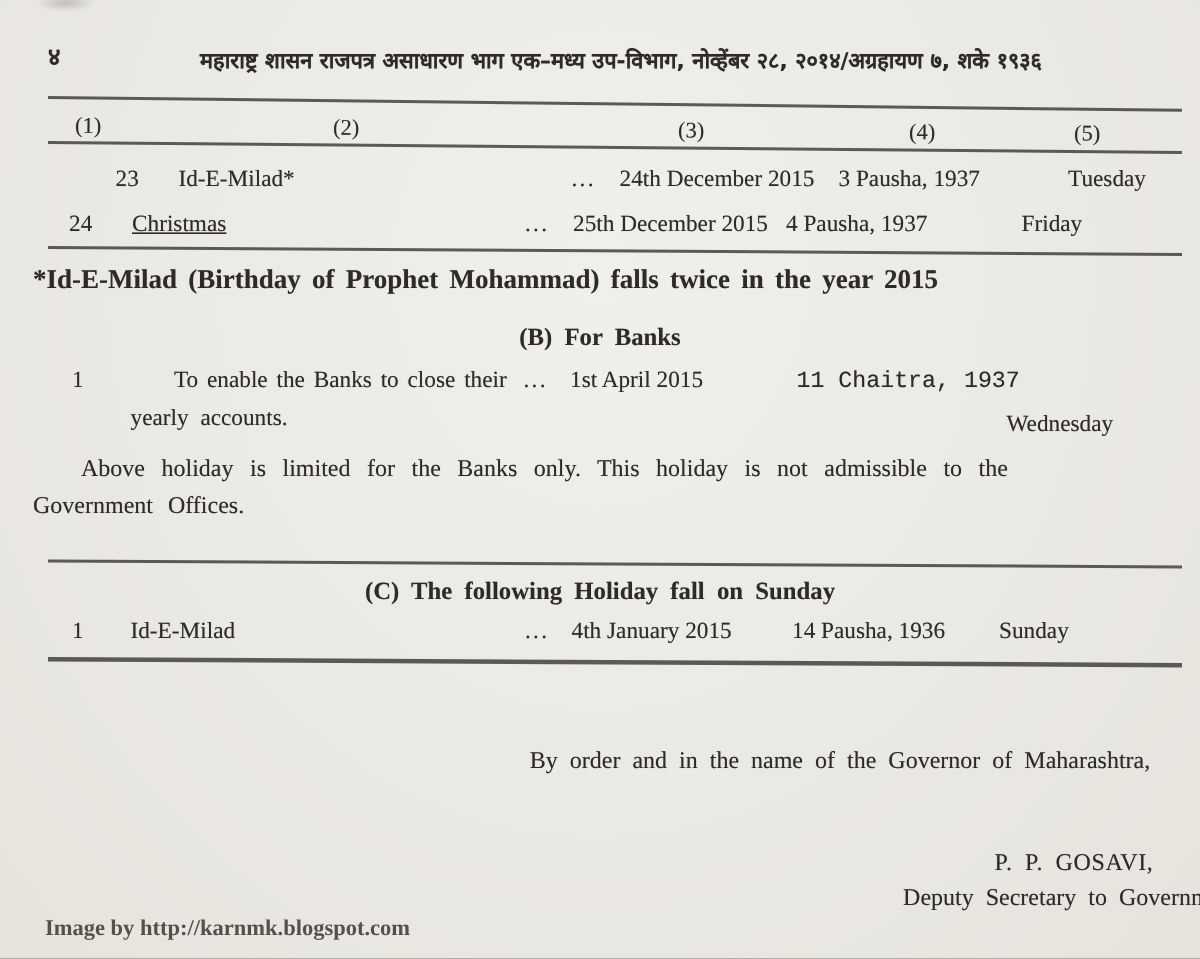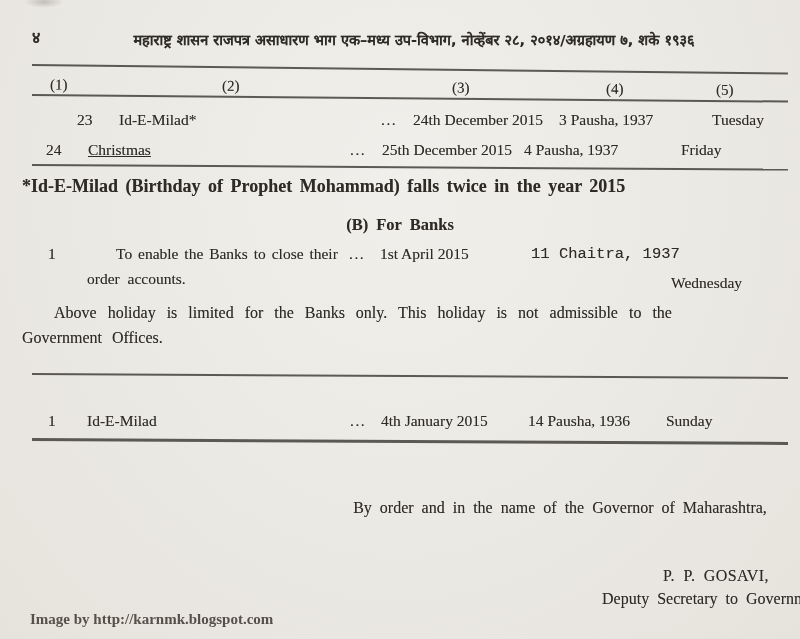--- a/index.html
+++ b/index.html
@@ -82,27 +82,28 @@
   <div class="t b ctr heading" style="top:215px;padding-right:18px;">(B) For Banks</div>
 
   <div style="position:absolute;left:0;top:245px;width:800px;height:22px;">
     <span class="t row-txt" style="left:48px;">1</span>
     <span class="t row-txt" style="left:104px;word-spacing:2px;margin-left:12px;">To enable the Banks to close their</span>
     <span class="t row-txt dots" style="left:349px;">...</span>
     <span class="t row-txt" style="left:380px;">1st April 2015</span>
     <span class="t row-txt" style="left:531px;font-family:Liberation Mono, monospace;">11 Chaitra, 1937</span>
     <span class="t row-txt" style="left:671px;margin-top:29px;">Wednesday</span>
   </div>
-  <div class="t row-txt" style="left:87px;top:270px;word-spacing:4px;">order accounts.</div>
+  <div class="t row-txt" style="left:87px;top:270px;word-spacing:4px;">yearly accounts.</div>
 
   <div class="t para" style="left:54px;top:304px;word-spacing:7px;">Above holiday is limited for the Banks only. This holiday is not admissible to the</div>
   <div class="t para" style="left:22px;top:329px;word-spacing:6px;">Government Offices.</div>
 
   <div class="rule" style="top:373px;transform:rotate(.3deg);"></div>
 
+  <div class="t b ctr heading" style="top:384px;">(C) The following Holiday fall on Sunday</div>
 
   <div style="position:absolute;left:0;top:412px;width:800px;height:22px;">
     <span class="t row-txt" style="left:48px;">1</span>
     <span class="t row-txt" style="left:87px;">Id-E-Milad</span>
     <span class="t row-txt dots" style="left:350px;">...</span>
     <span class="t row-txt" style="left:381px;">4th January 2015</span>
     <span class="t row-txt" style="left:528px;">14 Pausha, 1936</span>
     <span class="t row-txt" style="left:666px;">Sunday</span>
   </div>
 

